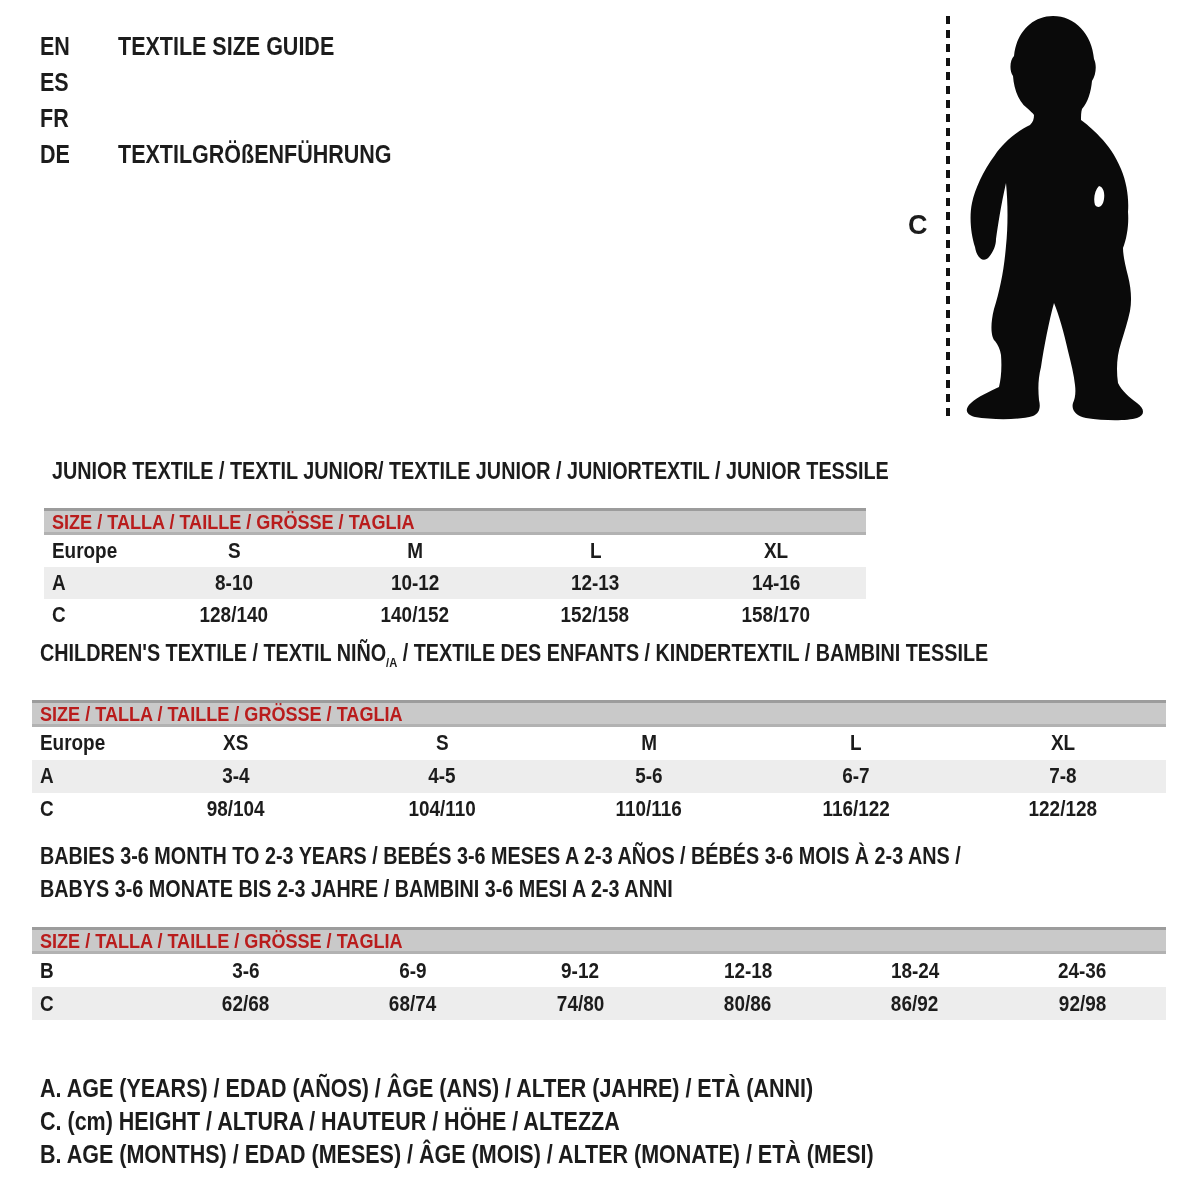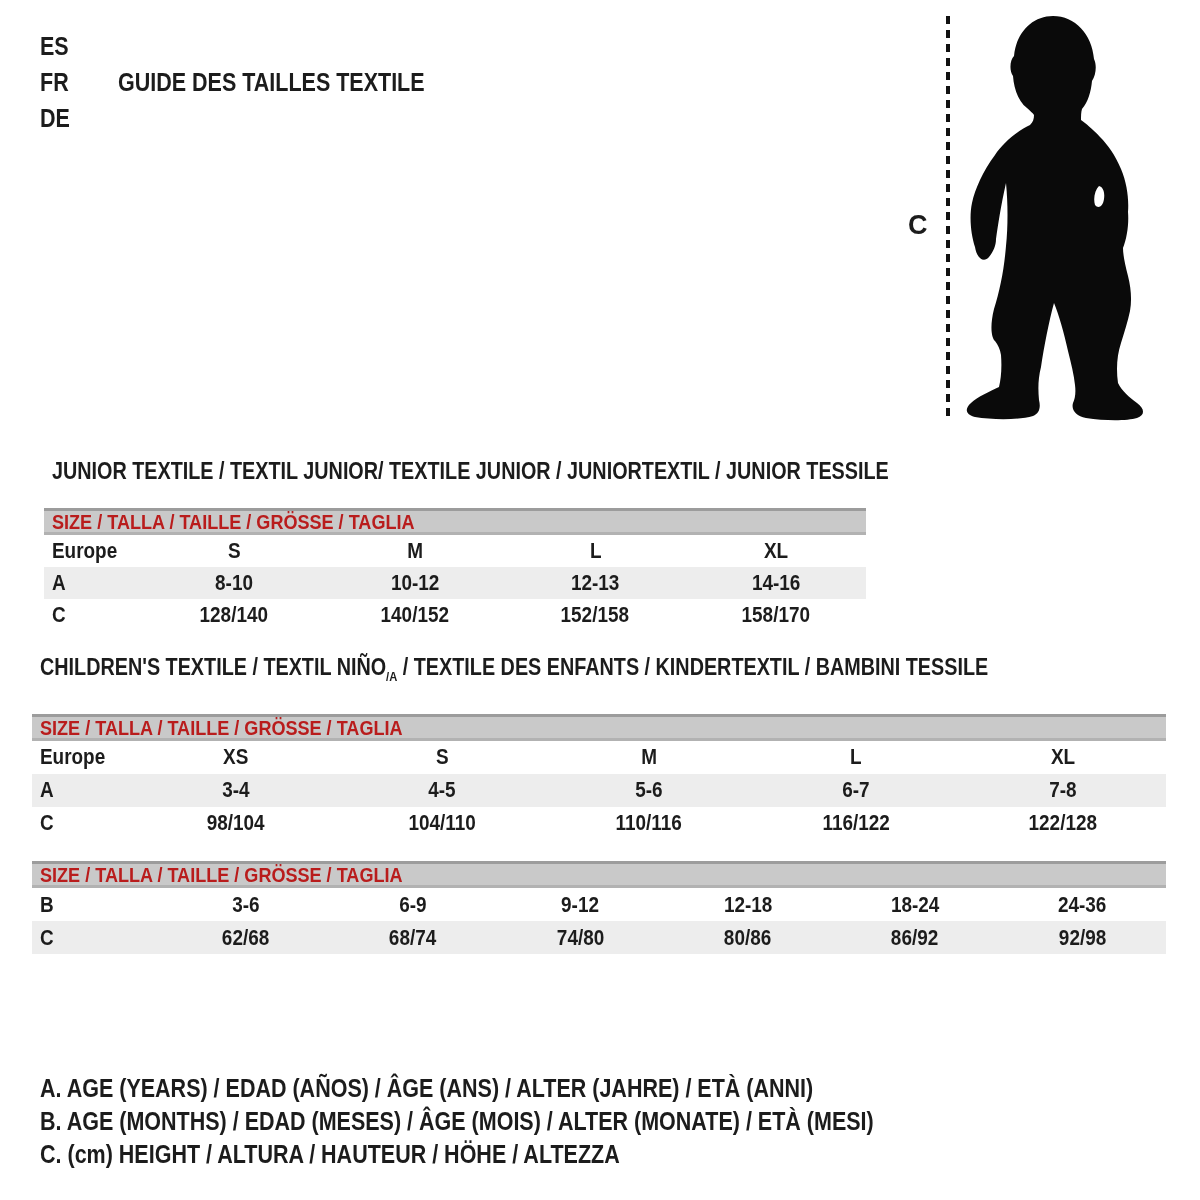--- a/index.html
+++ b/index.html
@@ -15,21 +15,21 @@
   .lang-row{display:flex;height:36px;align-items:center;font-weight:bold;font-size:25px;}
   .lang-code{width:78px;}
 
   
   .silhouette{position:absolute;left:956px;top:12px;}
   .measure-line{position:absolute;left:944px;top:16px;}
   .measure-label{position:absolute;left:908px;top:210px;font-size:27px;font-weight:bold;}
 
   
   .sec{position:absolute;left:0;width:1200px;}
-  #sec0{top:456px;padding-left:12px;} #sec1{top:652px;} #sec2{top:840px;}
+  #sec0{top:456px;padding-left:12px;} #sec1{top:638px;} #sec2{top:840px;}
   .title{margin:0;padding-left:40px;font-size:23px;font-weight:bold;line-height:30px;}
   #sec2 .title{line-height:33px;}
   .sub{font-size:13px;vertical-align:sub;}
 
   .band{margin-top:22px;margin-left:32px;width:1134px;height:27px;box-sizing:border-box;
         background:#c9c9c9;border-top:3px solid #9c9c9c;border-bottom:3px solid #b2b2b2;
         padding-left:8px;font-size:21px;font-weight:bold;line-height:21px;color:#b91c1c;}
   #sec0 .band{width:822px;}
   #sec2 .band{margin-top:21px;}
 
@@ -45,28 +45,32 @@
   .footnotes{position:absolute;left:40px;top:1072px;}
   .foot-line{height:33px;line-height:33px;font-size:25px;font-weight:bold;}
 </style>
 </head>
 <body>
 
 <div class="page">
 
   <div class="lang-list">
       <div class="lang-row">
+        <span class="lang-code"><span class="cond">EN</span></span>
+        <span class="lang-label"><span class="cond">TEXTILE SIZE GUIDE</span></span>
+      </div>
+      <div class="lang-row">
         <span class="lang-code"><span class="cond">ES</span></span>
       </div>
       <div class="lang-row">
         <span class="lang-code"><span class="cond">FR</span></span>
-        <span class="lang-label"><span class="cond">GUIDE DES TAILLES TEXTILE</span></span>
       </div>
       <div class="lang-row">
         <span class="lang-code"><span class="cond">DE</span></span>
+        <span class="lang-label"><span class="cond">TEXTILGRÖßENFÜHRUNG</span></span>
       </div>
     </div>
 
   <svg class="silhouette" width="195" height="410" viewBox="0 0 195 410" aria-hidden="true">
     <path fill="#0a0a0a" fill-rule="evenodd" d="
       M 97 4
       C 76 4 60 21 58 44
       C 54 48 53 58 57 64
       C 58 78 63 90 71 96
       C 74 99 77 101 78 103
@@ -172,20 +176,21 @@
           <div class="cell"><span class="cond-c">98/104</span></div>
           <div class="cell"><span class="cond-c">104/110</span></div>
           <div class="cell"><span class="cond-c">110/116</span></div>
           <div class="cell"><span class="cond-c">116/122</span></div>
           <div class="cell"><span class="cond-c">122/128</span></div>
         </div>
       </div>
   </section>
 
   <section class="sec" id="sec2">
+    <h2 class="title"><span class="cond title-inner"><span>BABIES 3-6 MONTH TO 2-3 YEARS / BEBÉS 3-6 MESES A 2-3 AÑOS / BÉBÉS 3-6 MOIS À 2-3 ANS /</span><br><span>BABYS 3-6 MONATE BIS 2-3 JAHRE / BAMBINI 3-6 MESI A 2-3 ANNI</span></span></h2>
     <div class="band"><span class="cond">SIZE / TALLA / TAILLE / GRÖSSE / TAGLIA</span></div>
     <div class="rows">
         <div class="t-row">
           <span class="row-label"><span class="cond">B</span></span>
           <div class="cell"><span class="cond-c">3-6</span></div>
           <div class="cell"><span class="cond-c">6-9</span></div>
           <div class="cell"><span class="cond-c">9-12</span></div>
           <div class="cell"><span class="cond-c">12-18</span></div>
           <div class="cell"><span class="cond-c">18-24</span></div>
           <div class="cell"><span class="cond-c">24-36</span></div>
@@ -197,17 +202,17 @@
           <div class="cell"><span class="cond-c">74/80</span></div>
           <div class="cell"><span class="cond-c">80/86</span></div>
           <div class="cell"><span class="cond-c">86/92</span></div>
           <div class="cell"><span class="cond-c">92/98</span></div>
         </div>
       </div>
   </section>
 
   <div class="footnotes">
       <div class="foot-line"><span class="cond">A. AGE (YEARS) / EDAD (AÑOS) / ÂGE (ANS) / ALTER (JAHRE) / ETÀ (ANNI)</span></div>
+      <div class="foot-line"><span class="cond">C. (cm) HEIGHT / ALTURA / HAUTEUR / HÖHE / ALTEZZA</span></div>
       <div class="foot-line"><span class="cond">B. AGE (MONTHS) / EDAD (MESES) / ÂGE (MOIS) / ALTER (MONATE) / ETÀ (MESI)</span></div>
-      <div class="foot-line"><span class="cond">C. (cm) HEIGHT / ALTURA / HAUTEUR / HÖHE / ALTEZZA</span></div>
     </div>
 
 </div>
 
 </body></html>

